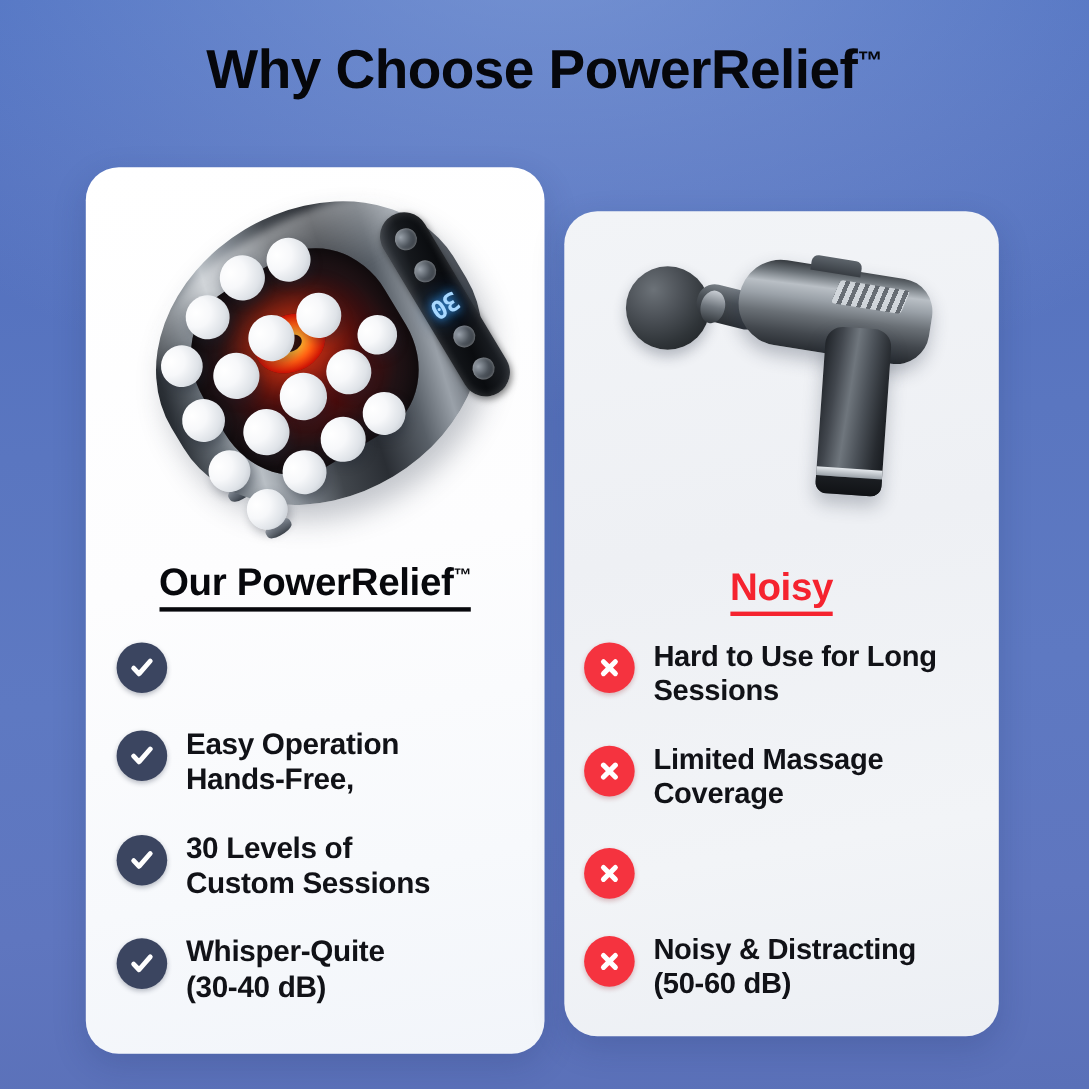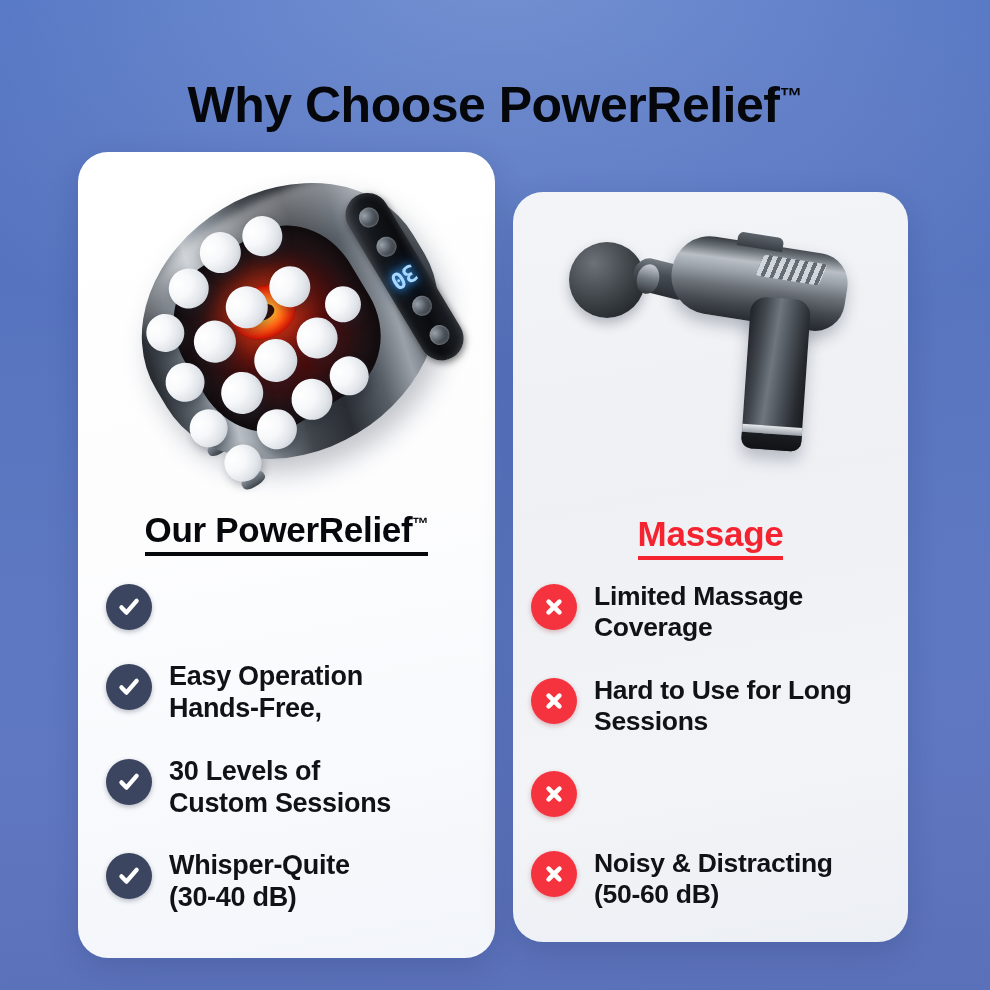--- a/index.html
+++ b/index.html
@@ -24,21 +24,20 @@
     position:absolute;
     left:0; top:36px;
     width:990px;
     text-align:center;
     font-size:50px;
     font-weight:bold;
     letter-spacing:-0.5px;
     color:#06070b;
     line-height:1.1;
     white-space:nowrap;
-    margin-top:42px;
   }
   .page-title .tm {
     font-size:0.46em;
     vertical-align:super;
     letter-spacing:0;
     font-weight:bold;
   }
 
   
   .card {
@@ -437,46 +436,46 @@
         <div class="gun-collar"></div>
         <div class="gun-barrel">
           <div class="gun-top-nub"></div>
           <div class="gun-vents"></div>
         </div>
         <div class="gun-handle"></div>
       </div>
     </div>
 
     <div class="card-heading heading-others">
-      <span class="underline-txt">Massage</span>
+      <span class="underline-txt">Noisy</span>
     </div>
 
     <div class="feature-list list-others">
 
       <div class="feature-row">
         <span class="icon-badge icon-cross">
           <svg width="24" height="24" viewBox="0 0 24 24">
               <path d="M6.6 6.6 L17.4 17.4 M17.4 6.6 L6.6 17.4" fill="none" stroke="#ffffff" stroke-width="4.6" stroke-linecap="round"></path>
             </svg>
         </span>
         <span class="feature-text">
-          <span class="ln">Limited Massage</span>
-          <span class="ln">Coverage</span>
+          <span class="ln">Hard to Use for Long</span>
+          <span class="ln">Sessions</span>
         </span>
       </div>
 
       <div class="feature-row">
         <span class="icon-badge icon-cross">
           <svg width="24" height="24" viewBox="0 0 24 24">
               <path d="M6.6 6.6 L17.4 17.4 M17.4 6.6 L6.6 17.4" fill="none" stroke="#ffffff" stroke-width="4.6" stroke-linecap="round"></path>
             </svg>
         </span>
         <span class="feature-text">
-          <span class="ln">Hard to Use for Long</span>
-          <span class="ln">Sessions</span>
+          <span class="ln">Limited Massage</span>
+          <span class="ln">Coverage</span>
         </span>
       </div>
 
       <div class="feature-row">
         <span class="icon-badge icon-cross">
           <svg width="24" height="24" viewBox="0 0 24 24">
               <path d="M6.6 6.6 L17.4 17.4 M17.4 6.6 L6.6 17.4" fill="none" stroke="#ffffff" stroke-width="4.6" stroke-linecap="round"></path>
             </svg>
         </span>
       </div>

